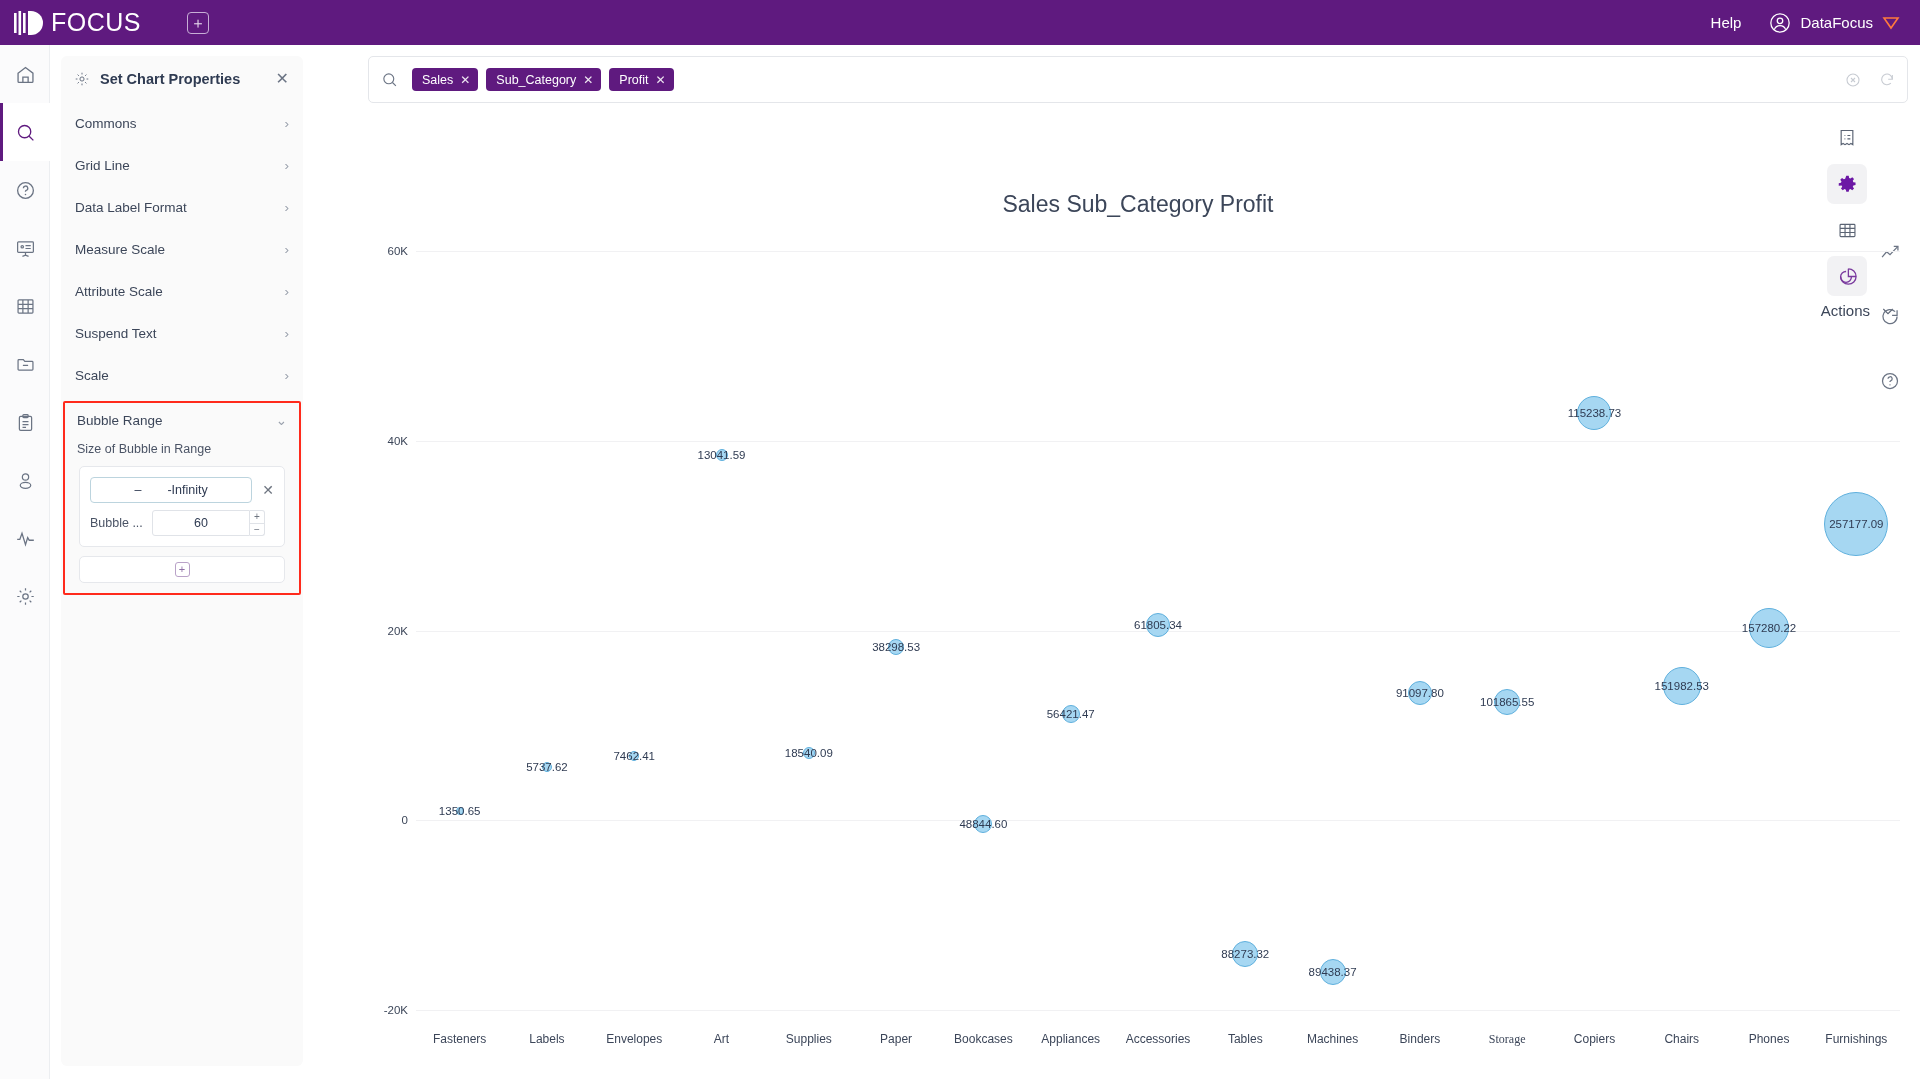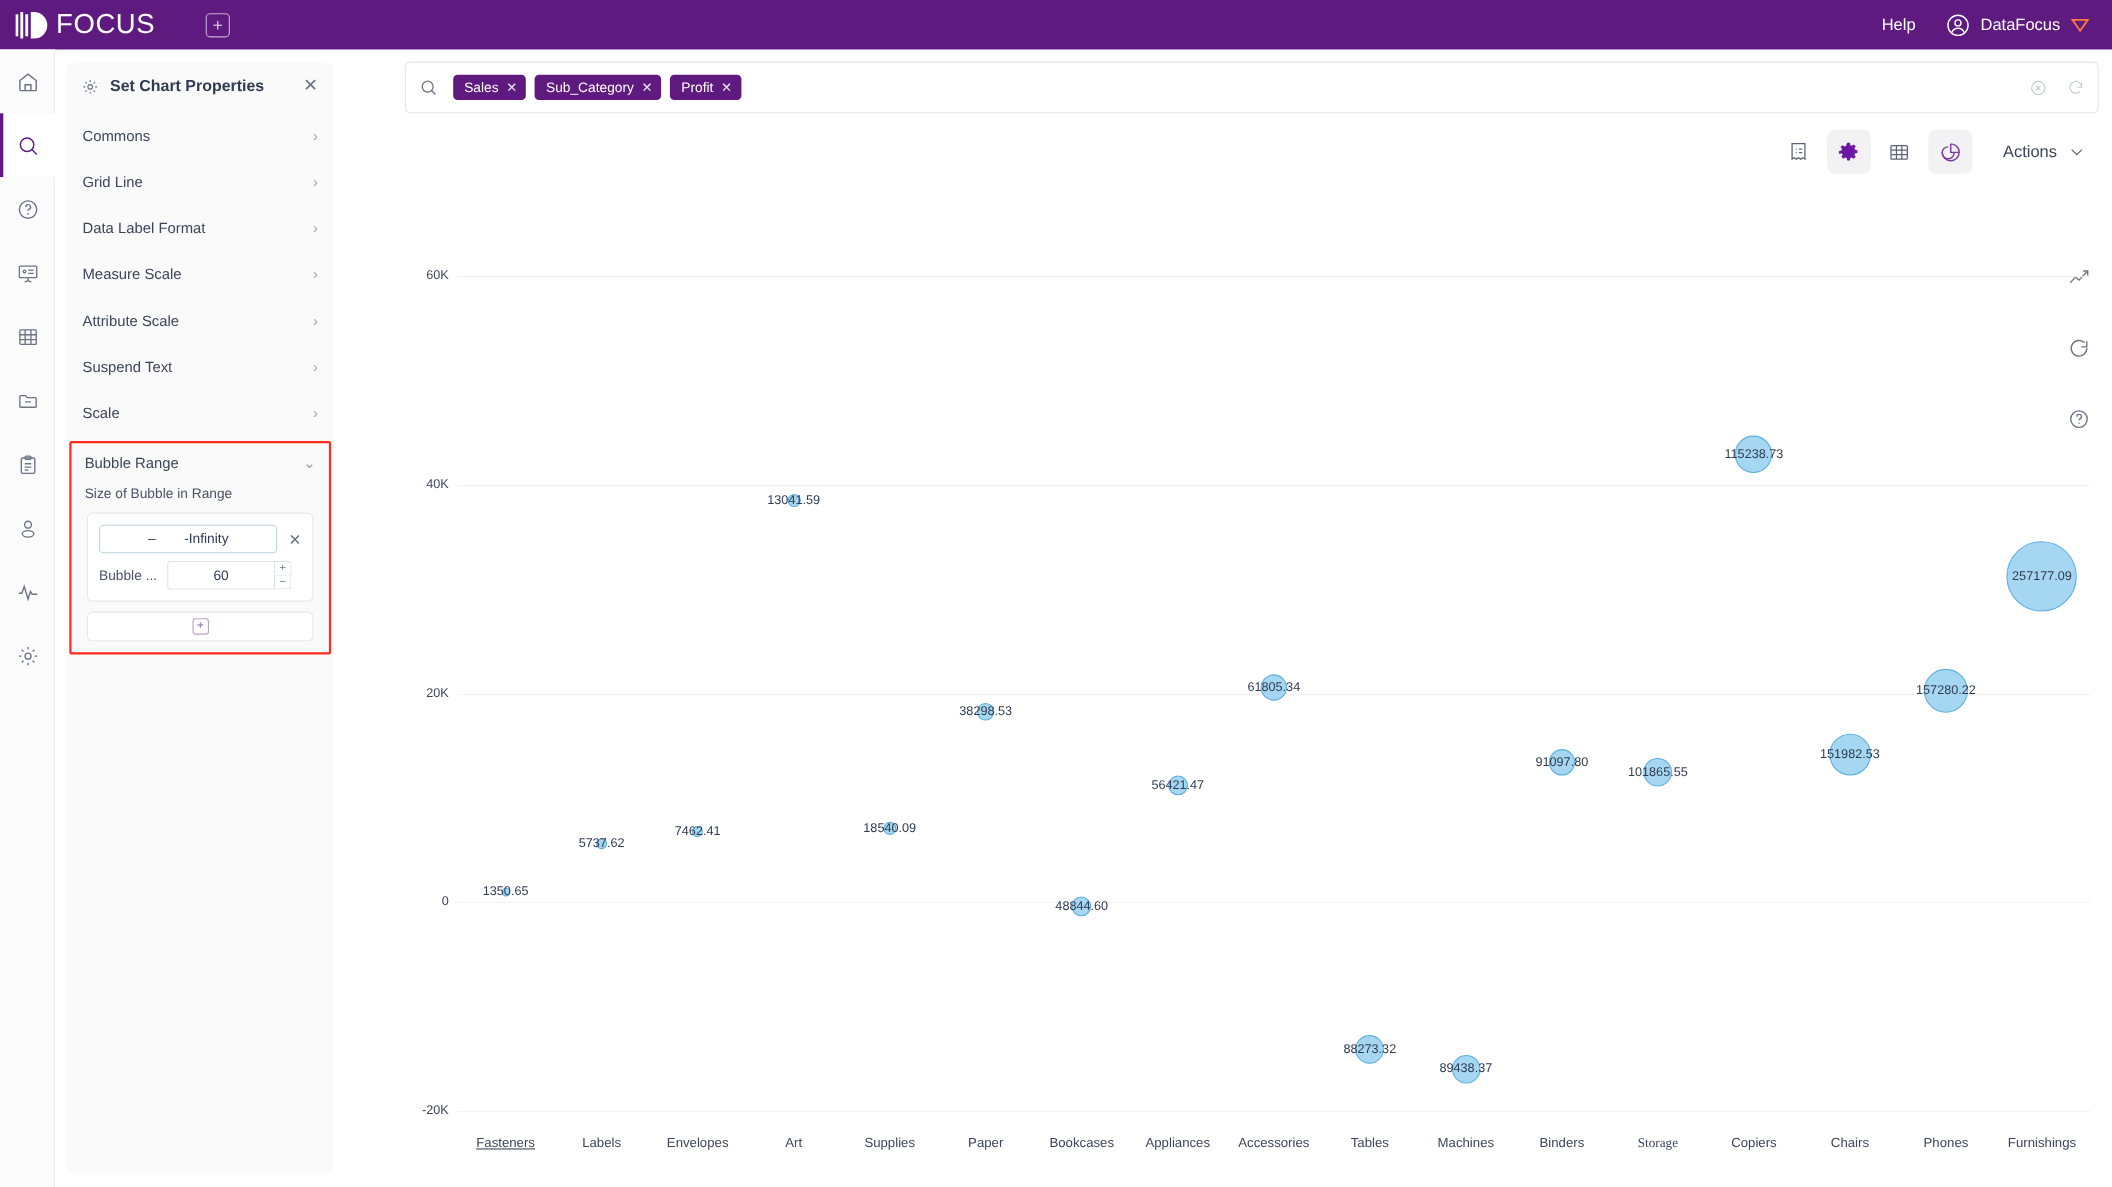--- a/index.html
+++ b/index.html
@@ -126,21 +126,21 @@
   }
   .chip {
     height: 23px; background: #5f1a7f; border-radius: 4px; color: #fff;
     font-size: 12.5px; display: flex; align-items: center; gap: 7px;
     padding: 0 8px 0 10px; margin-right: 8px; cursor: pointer;
   }
   .chip .cx { font-size: 12px; opacity: .9; }
   #searchbar .sb-right { margin-left: auto; display: flex; align-items: center; gap: 18px; }
 
   #chart-toolbar {
-    position: absolute; right: 12px; top: 62px; display: flex; align-items: center; gap: 6px;
+    position: absolute; right: 12px; top: 62px; display: flex; align-items: center; gap: 6px; flex-direction: column;
   }
   .tbtn {
     width: 40px; height: 40px; border-radius: 7px; display: flex; align-items: center; justify-content: center;
     cursor: pointer;
   }
   .tbtn.sel { background: #f2f2f4; }
   #actions-btn {
     display: flex; align-items: center; gap: 10px; margin-left: 22px; cursor: pointer;
     font-size: 15px; color: #3c4659;
   }
@@ -401,20 +401,21 @@
       </svg>
     </div>
     <div id="actions-btn">
       <span>Actions</span>
       <svg width="16" height="16" viewBox="0 0 24 24" fill="none" stroke="#5b6474" stroke-width="1.6">
         <path d="M5 9l7 7 7-7"></path>
       </svg>
     </div>
   </div>
 
+  <div id="chart-title">Sales Sub_Category Profit</div>
 
   <div id="right-tools">
     <div class="rtool">
       <svg width="20" height="20" viewBox="0 0 24 24" fill="none" stroke="#6b7484" stroke-width="1.5">
         <path d="M2.5 17 8 10.5l4 3.5L21.5 4"></path>
           <path d="M16.5 4h5v5"></path>
       </svg>
     </div>
     <div class="rtool">
       <svg width="20" height="20" viewBox="0 0 24 24" fill="none" stroke="#6b7484" stroke-width="1.5">
@@ -435,21 +436,21 @@
       <div class="gridline" style="top: 784px;"></div>
       <div class="ytick" style="top: 784px;">-20K</div>
       <div class="gridline" style="top: 594.25px;"></div>
       <div class="ytick" style="top: 594.25px;">0</div>
       <div class="gridline" style="top: 404.5px;"></div>
       <div class="ytick" style="top: 404.5px;">20K</div>
       <div class="gridline" style="top: 214.75px;"></div>
       <div class="ytick" style="top: 214.75px;">40K</div>
       <div class="gridline" style="top: 25px;"></div>
       <div class="ytick" style="top: 25px;">60K</div>
-      <div class="xtick" style="left: 91.6471px; top: 806px; text-decoration: underline;">Fasteners</div>
+      <div class="xtick" style="left: 91.6471px; top: 806px;">Fasteners</div>
       <div class="xtick" style="left: 178.941px; top: 806px;">Labels</div>
       <div class="xtick" style="left: 266.235px; top: 806px;">Envelopes</div>
       <div class="xtick" style="left: 353.529px; top: 806px;">Art</div>
       <div class="xtick" style="left: 440.824px; top: 806px;">Supplies</div>
       <div class="xtick" style="left: 528.118px; top: 806px;">Paper</div>
       <div class="xtick" style="left: 615.412px; top: 806px;">Bookcases</div>
       <div class="xtick" style="left: 702.706px; top: 806px;">Appliances</div>
       <div class="xtick" style="left: 790px; top: 806px;">Accessories</div>
       <div class="xtick" style="left: 877.294px; top: 806px;">Tables</div>
       <div class="xtick" style="left: 964.588px; top: 806px;">Machines</div>

